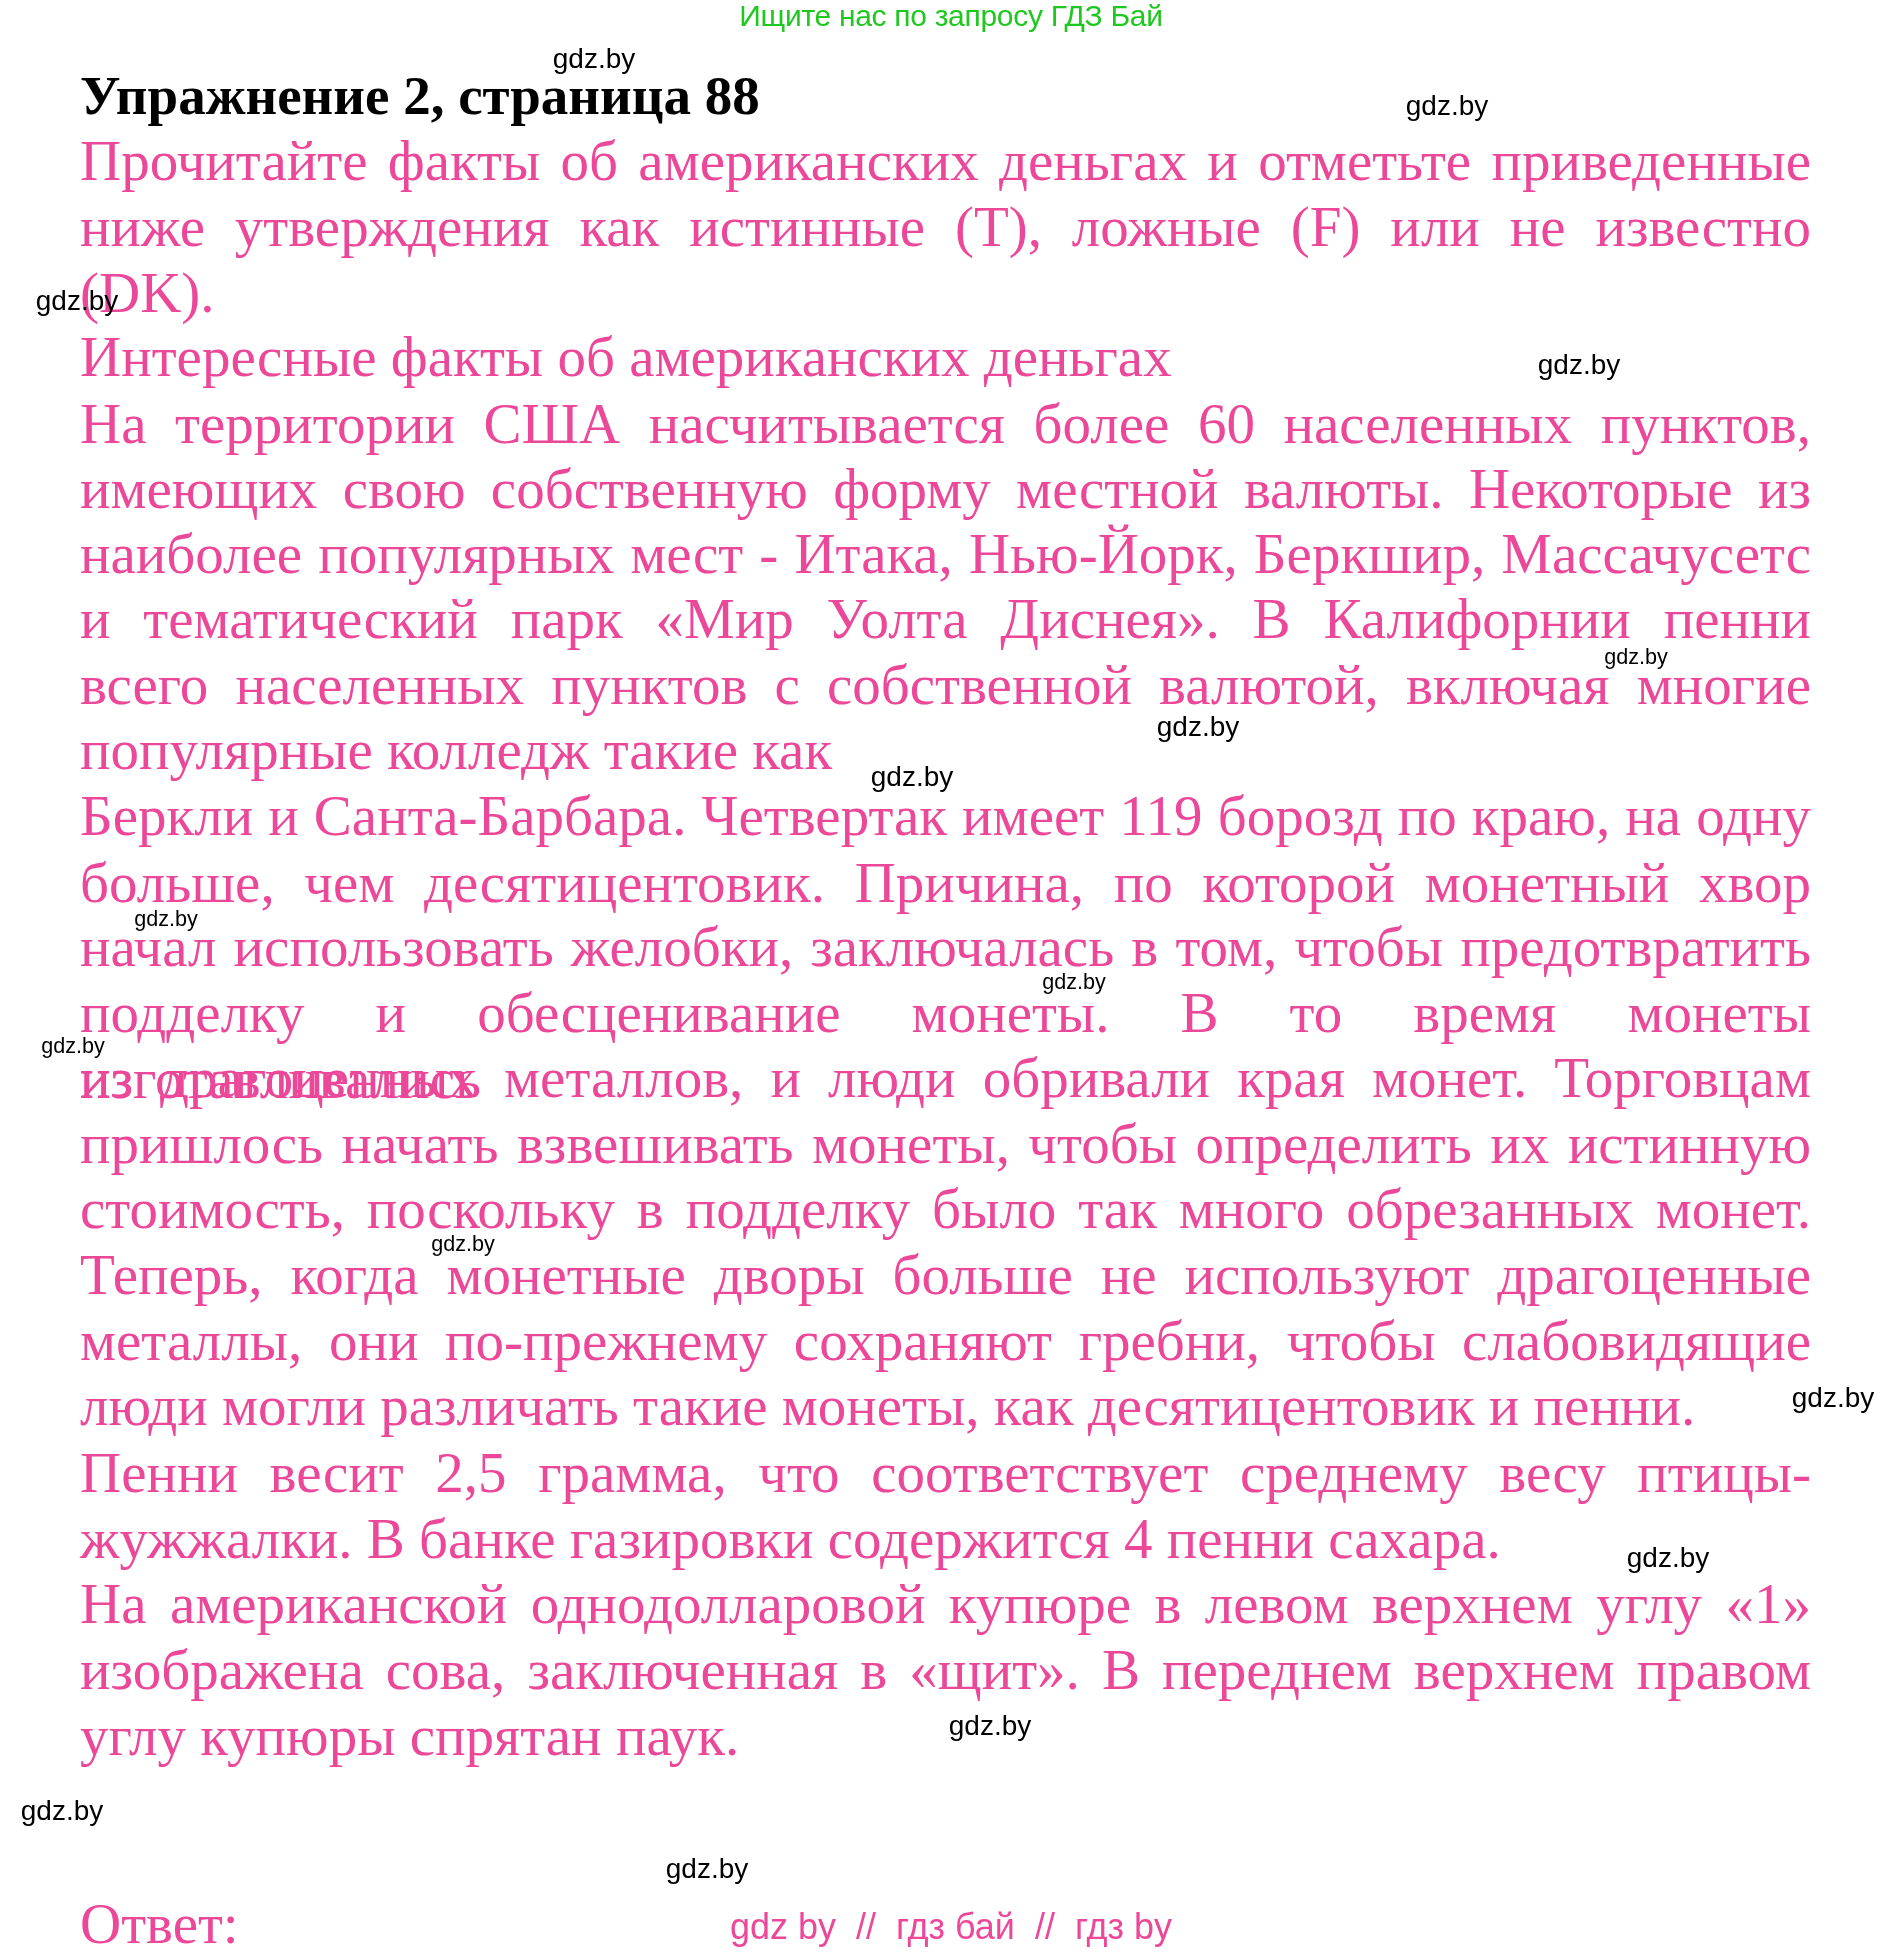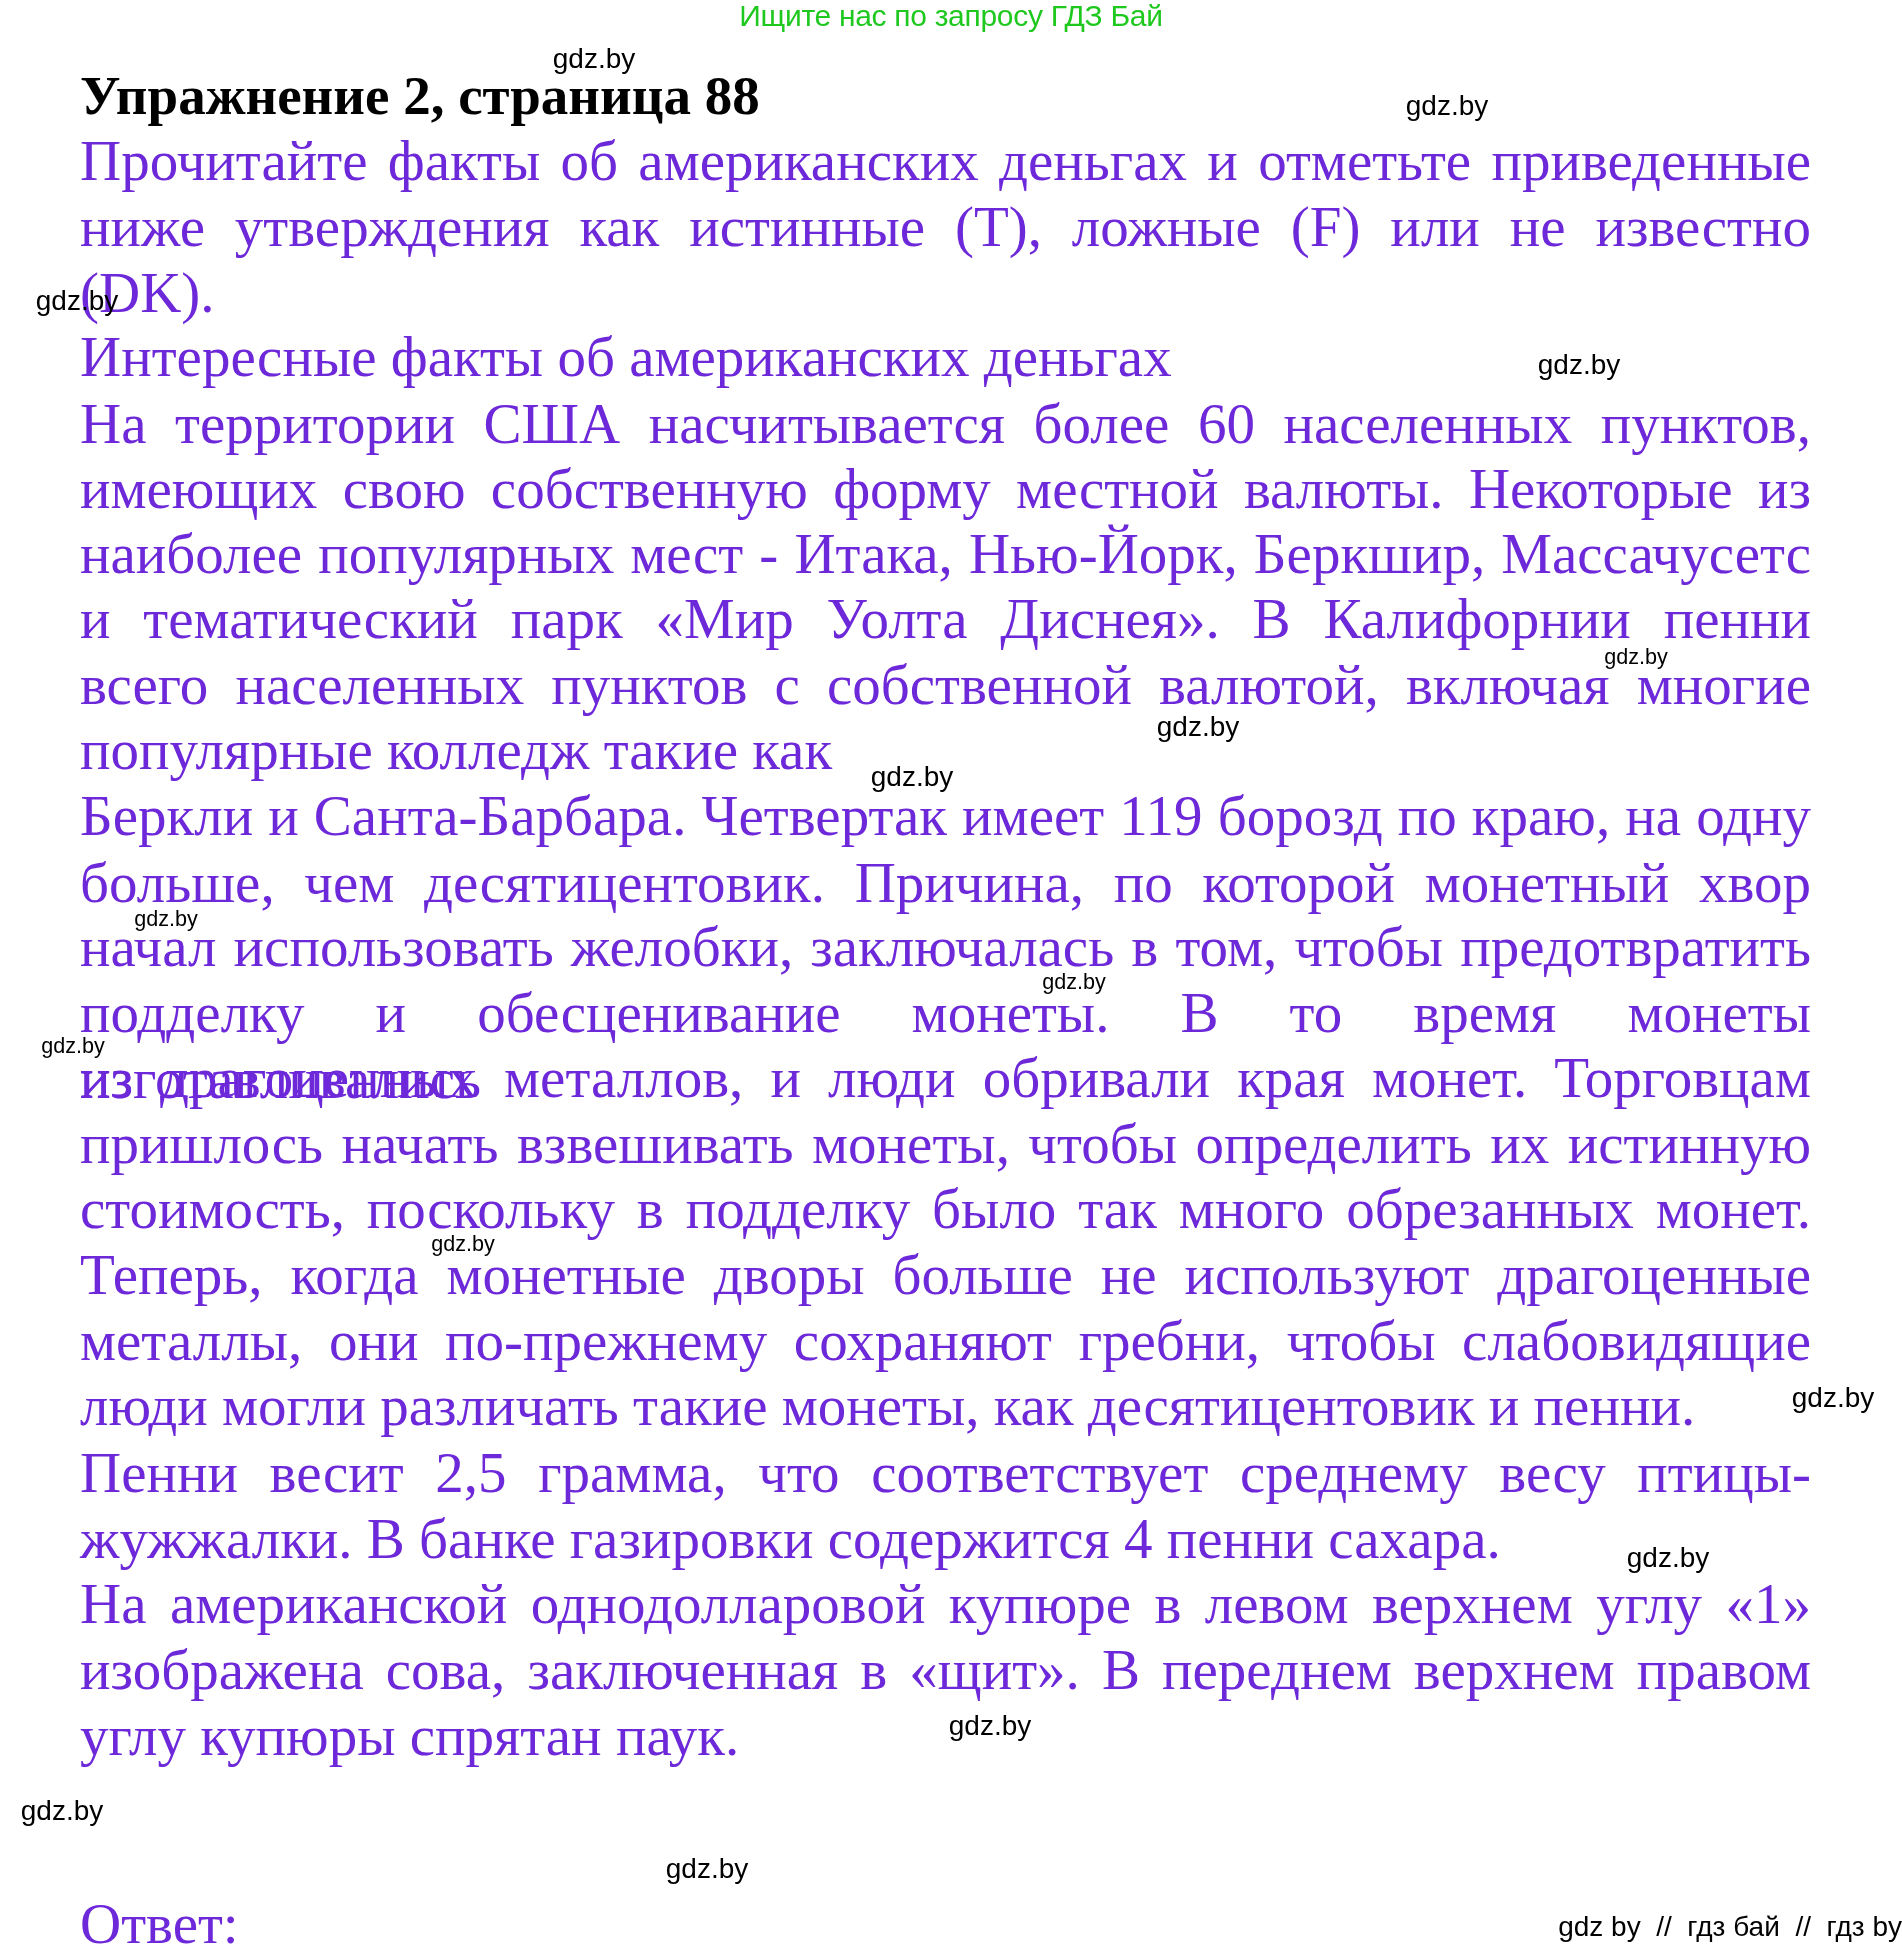--- a/index.html
+++ b/index.html
@@ -24,25 +24,25 @@
       font-size: 30px;
       line-height: 35px;
       color: #1ec81e;
       letter-spacing: -0.3px;
     }
     .footer {
       position: absolute;
       left: 0;
       width: 1902px;
       top: 1908px;
-      text-align: right;
+      text-align: center;
       font-family: "Liberation Sans", "DejaVu Sans", sans-serif;
-      font-size: 28px;
+      font-size: 36px;
       line-height: 37px;
-      color: #000000;
+      color: #ec4899;
       white-space: pre;
     }
     .title {
       position: absolute;
       left: 80px;
       top: 63px;
       font-family: "Liberation Serif", "DejaVu Serif", serif;
       font-weight: bold;
       font-size: 55px;
       line-height: 66px;
@@ -50,21 +50,21 @@
       white-space: nowrap;
     }
     .line {
       position: absolute;
       left: 80px;
       width: 1731px;
       font-family: "Liberation Serif", "DejaVu Serif", serif;
       font-size: 57px;
       line-height: 66px;
       height: 66px;
-      color: #6d28d9;
+      color: #ec4899;
       white-space: nowrap;
       overflow: visible;
     }
     .line.j {
       text-align: justify;
       text-align-last: justify;
       white-space: normal;
     }
     .line.l {
       text-align: left;

